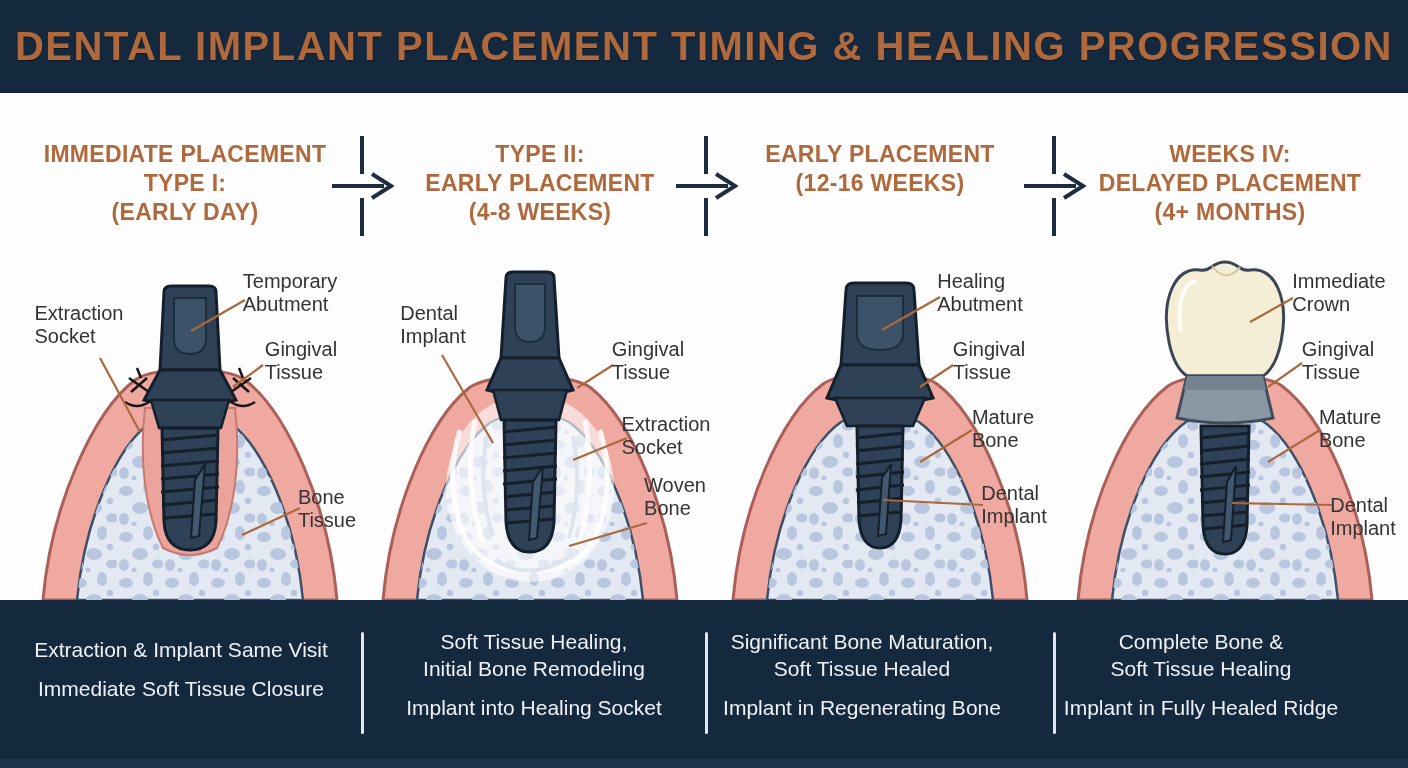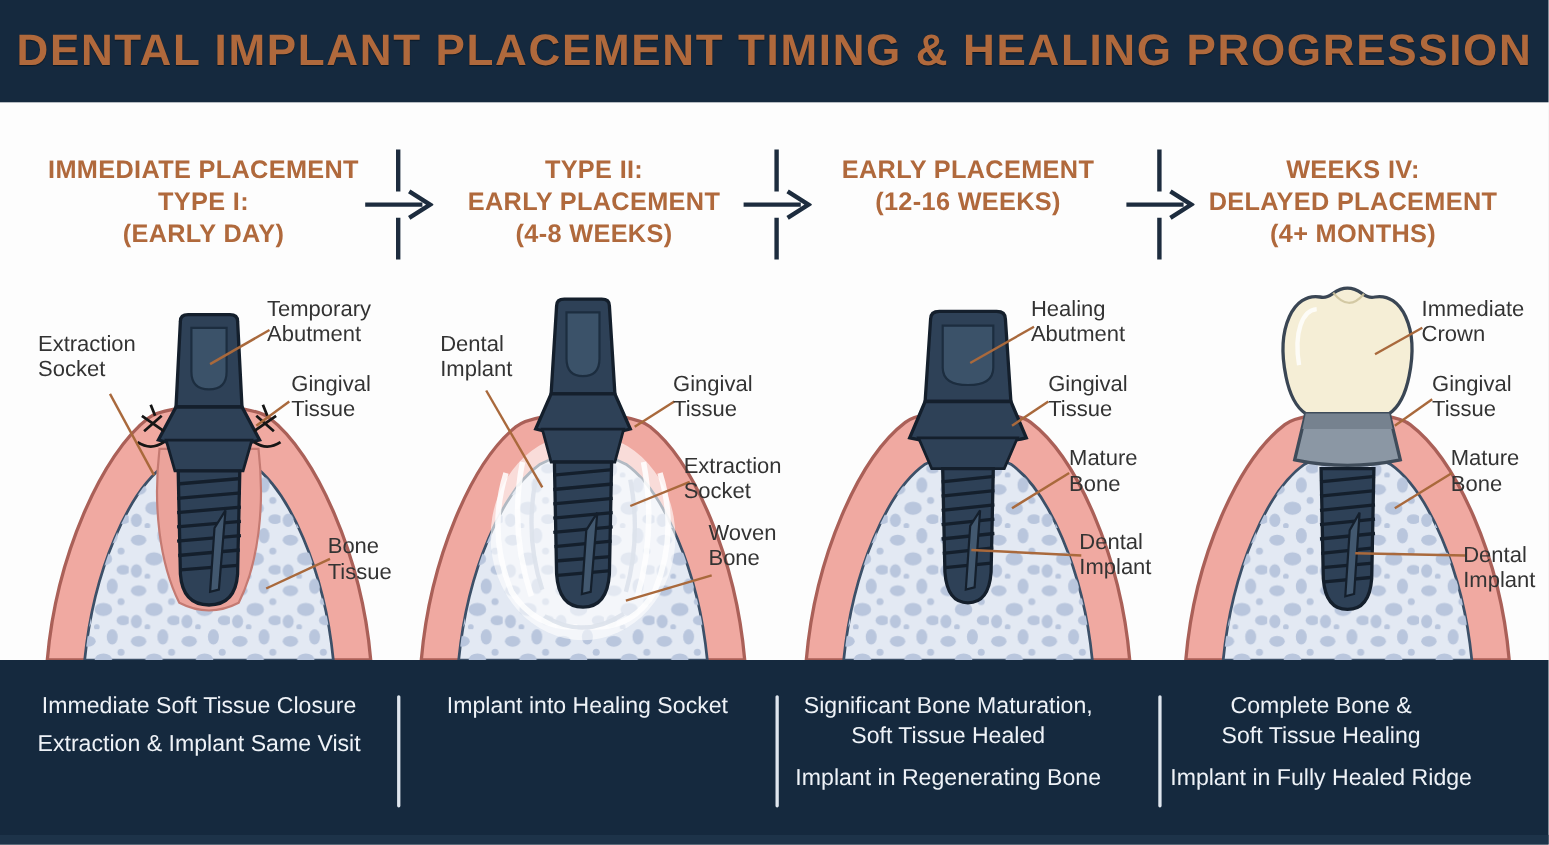--- a/index.html
+++ b/index.html
@@ -246,24 +246,26 @@
 Crown</div>
   <div class="anat" style="left:1338px;top:338px">Gingival
 Tissue</div>
   <div class="anat" style="left:1350px;top:406px">Mature
 Bone</div>
   <div class="anat" style="left:1363px;top:494px">Dental
 Implant</div>
 
   <div class="bar" id="footer-bar"></div>
   <div class="foot-col" style="left:0;width:362px">
+    <p style="margin-top:8px">Extraction &amp; Implant Same Visit</p>
     <p>Immediate Soft Tissue Closure</p>
-    <p style="margin-top:8px">Extraction &amp; Implant Same Visit</p>
   </div>
   <div class="foot-col" style="left:362px;width:344px">
+    <p>Soft Tissue Healing,
+Initial Bone Remodeling</p>
     <p>Implant into Healing Socket</p>
   </div>
   <div class="foot-col" style="left:688px;width:348px">
     <p>Significant Bone Maturation,
 Soft Tissue Healed</p>
     <p>Implant in Regenerating Bone</p>
   </div>
   <div class="foot-col" style="left:1054px;width:294px">
     <p>Complete Bone &amp;
 Soft Tissue Healing</p>

